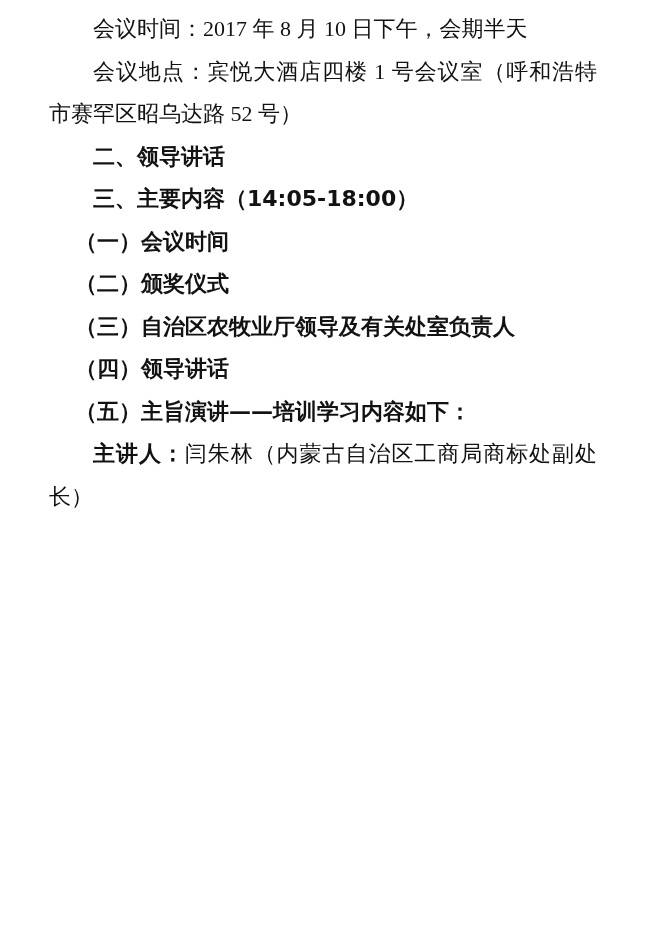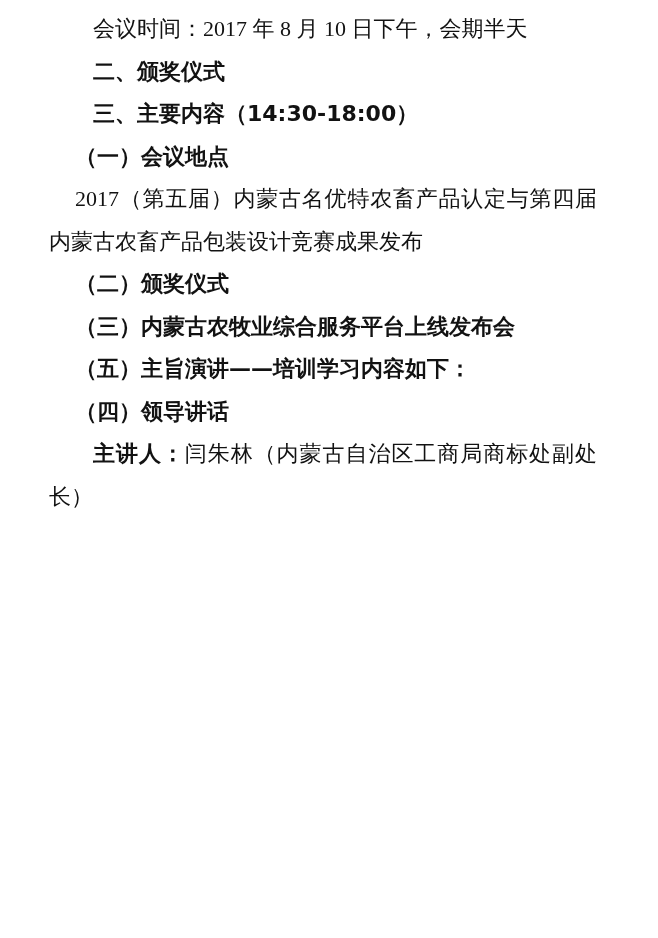--- a/index.html
+++ b/index.html
@@ -35,23 +35,23 @@
     font-family: "DejaVu Sans", "Liberation Sans", sans-serif;
     font-weight: 700;
   }
 </style>
 </head>
 <body>
 
 <div class="page">
   <div class="text-block">
       <p class="para body indent-full"><span class="run-regular">会议时间：2017 年 8 月 10 日下午，会期半天</span></p>
-      <p class="para heading indent-full"><span class="run-bold">二、颁奖仪式</span></p>
-      <p class="para heading indent-full"><span class="run-bold">三、主要内容（14:30-18:00）</span></p>
-      <p class="para heading indent-half"><span class="run-bold">（一）会议地点</span></p>
-      <p class="para body indent-half"><span class="run-regular">2017（第五届）内蒙古名优特农畜产品认定与第四届内蒙古农畜产品包装设计竞赛成果发布</span></p>
+      <p class="para body indent-full"><span class="run-regular">会议地点：宾悦大酒店四楼 1 号会议室（呼和浩特市赛罕区昭乌达路 52 号）</span></p>
+      <p class="para heading indent-full"><span class="run-bold">二、领导讲话</span></p>
+      <p class="para heading indent-full"><span class="run-bold">三、主要内容（14:05-18:00）</span></p>
+      <p class="para heading indent-half"><span class="run-bold">（一）会议时间</span></p>
       <p class="para heading indent-half"><span class="run-bold">（二）颁奖仪式</span></p>
-      <p class="para heading indent-half"><span class="run-bold">（三）内蒙古农牧业综合服务平台上线发布会</span></p>
+      <p class="para heading indent-half"><span class="run-bold">（三）自治区农牧业厅领导及有关处室负责人</span></p>
+      <p class="para heading indent-half"><span class="run-bold">（四）领导讲话</span></p>
       <p class="para heading indent-half"><span class="run-bold">（五）主旨演讲——培训学习内容如下：</span></p>
-      <p class="para heading indent-half"><span class="run-bold">（四）领导讲话</span></p>
       <p class="para body indent-full"><span class="run-bold">主讲人：</span><span class="run-regular">闫朱林（内蒙古自治区工商局商标处副处长）</span></p>
     </div>
 </div>
 
 </body></html>

